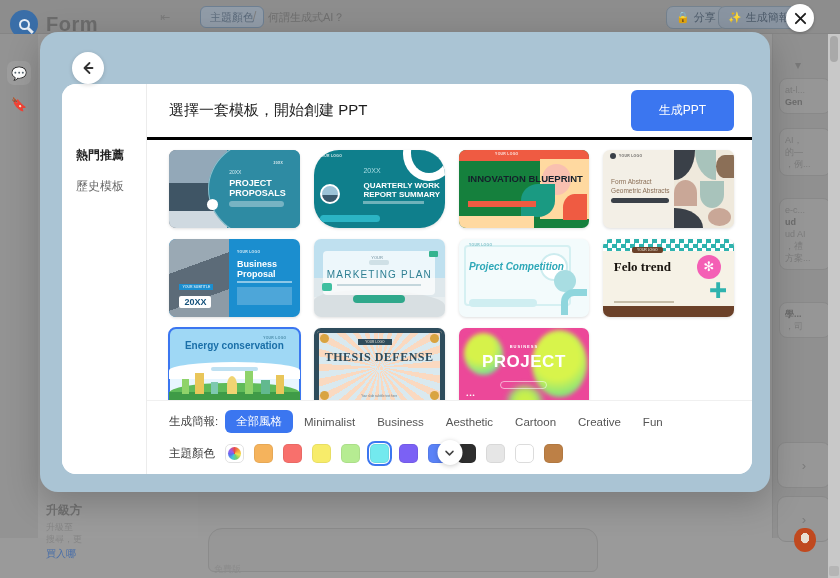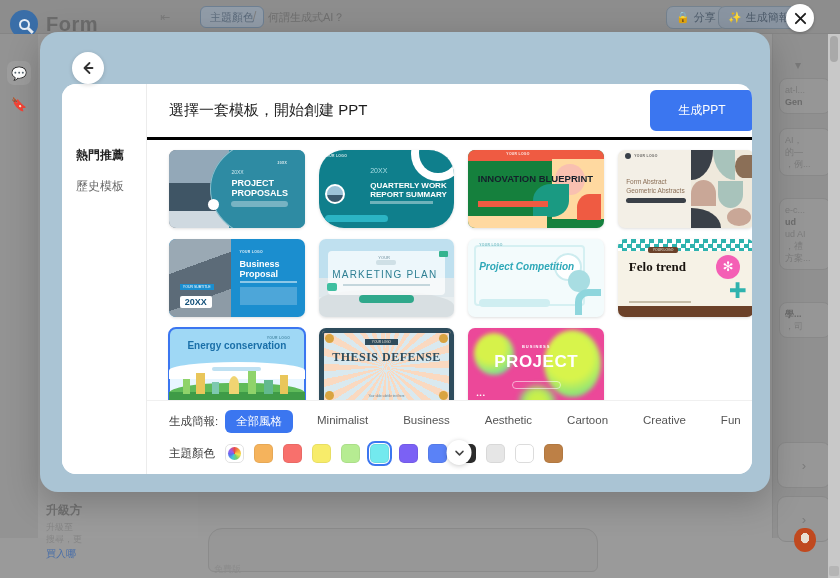--- a/index.html
+++ b/index.html
@@ -149,21 +149,21 @@
   .more-btn svg { width: 12px; height: 12px; }
 
   .filters { border-top: 1px solid #f0f0f0; padding: 9px 20px 11px 22px; background: #fff; }
   .filter-row { display: flex; align-items: center; gap: 0; }
   .filter-row + .filter-row { margin-top: 11px; }
   .filter-label { font-size: 11.5px; color: #3d3d3d; width: 56px; flex: 0 0 56px; }
   .style-pill {
     font-size: 11.5px; color: #555; padding: 4px 11px; border-radius: 6px; cursor: pointer; white-space: nowrap;
   }
   .style-pill.active { background: #3b76f0; color: #fff; }
-  .styles { display: flex; gap: 13px; }
+  .styles { display: flex; align-items: center; }
   .swatches { display: flex; align-items: center; gap: 10px; }
   .sw { width: 19px; height: 19px; border-radius: 5px; cursor: pointer; border: 1px solid rgba(0,0,0,.06); }
   .sw.sel { outline: 2px solid #3b76f0; outline-offset: 1px; }
   .sw.rainbow {
     background: #fff; display: flex; align-items: center; justify-content: center; border: 1px solid #e2e2e2;
   }
   .sw.rainbow i {
     display: block; width: 13px; height: 13px; border-radius: 50%;
     background: conic-gradient(#e84a4a,#f3a23c,#f2e14b,#72d16a,#45c8d6,#5b6ef0,#a05be8,#e84a4a);
   }

